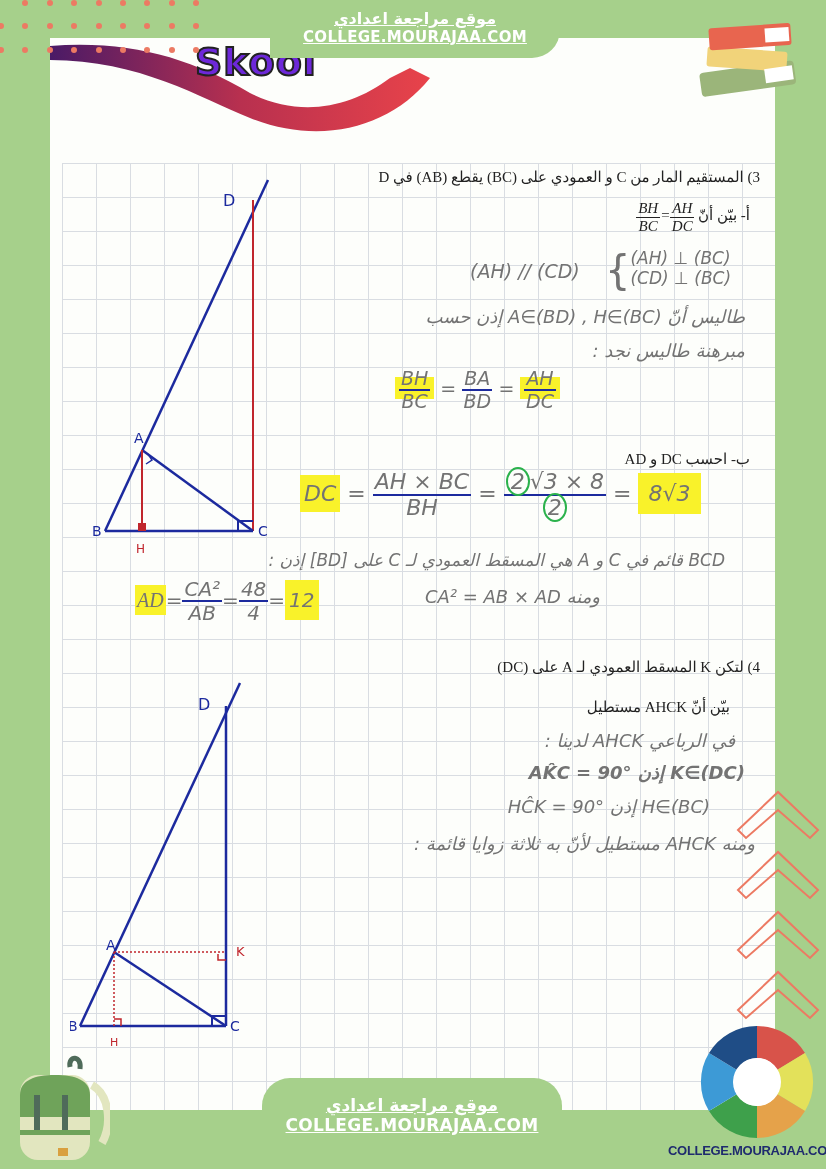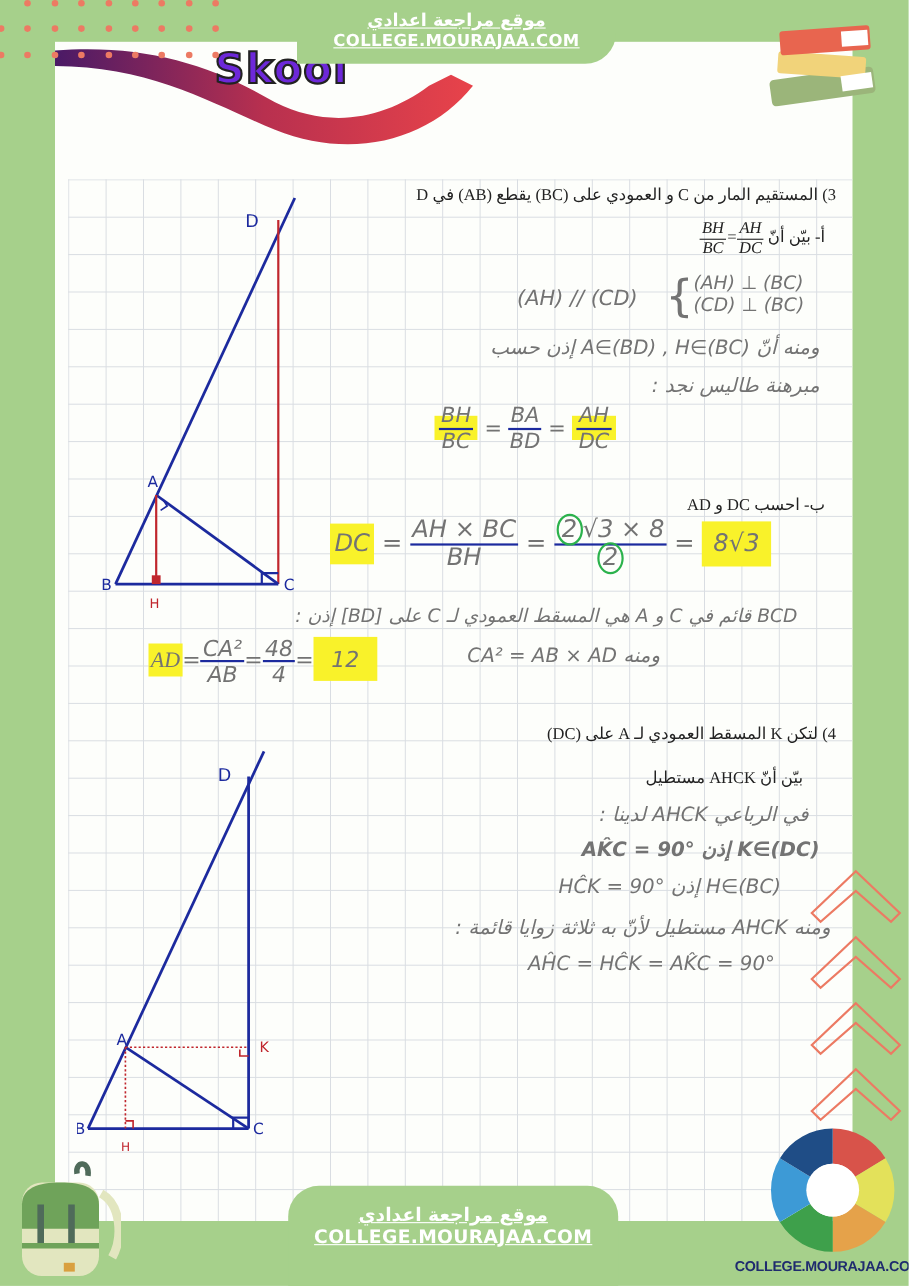--- a/index.html
+++ b/index.html
@@ -57,21 +57,21 @@
       <span class="frac p"><span>BH</span><span>BC</span></span><span>=</span><span class="frac p"><span>AH</span><span>DC</span></span>
     </span>
   </div>
 
   <div class="hand" style="left:420px; top:222px; font-size:19px;">(AH) // (CD)</div>
   <div class="hand" style="left:555px; top:210px; font-size:17px;">
     <span style="font-size:40px; float:left; line-height:44px; font-style:normal;">{</span>
     <div>(AH) ⊥ (BC)</div>
     <div>(CD) ⊥ (BC)</div>
   </div>
-  <div class="hand" style="right:30px; top:268px; font-size:18px; direction:rtl;">ومنه أنّ  A∈(BD) ,  H∈(BC)  إذن حسب</div>
+  <div class="hand" style="right:30px; top:268px; font-size:18px; direction:rtl;">طاليس أنّ  A∈(BD) ,  H∈(BC)  إذن حسب</div>
   <div class="hand" style="right:30px; top:302px; font-size:18px; direction:rtl;">مبرهنة طاليس نجد :</div>
   <div class="hand" style="left:345px; top:330px; font-size:19px;">
     <span class="hl"><span class="frac"><span>BH</span><span>BC</span></span></span>
     =
     <span class="frac"><span>BA</span><span>BD</span></span>
     =
     <span class="hl"><span class="frac"><span>AH</span><span>DC</span></span></span>
   </div>
 
   <div class="printed" style="right:25px; top:412px; font-size:15px;">ب-  احسب  DC  و  AD</div>
@@ -82,31 +82,30 @@
     <span class="frac"><span>AH × BC</span><span>BH</span></span>
     =
     <span class="frac"><span><span class="circle-g">2</span><span>√3 × 8</span></span><span><span class="circle-g">2</span></span></span>
     =
     <span class="hl" style="padding:8px 10px;">8√3</span>
   </div>
 
   <div class="hand" style="right:50px; top:512px; font-size:17px; direction:rtl;">BCD قائم في C و A هي المسقط العمودي لـ C على [BD] إذن :</div>
   <div class="hand" style="right:175px; top:548px; font-size:18px; direction:rtl;">ومنه  CA² = AB × AD</div>
   <div class="hand" style="left:85px; top:540px; font-size:20px;">
-    <span class="hl" style="padding:4px 2px;font-family:Liberation Serif, serif;">AD</span>=<span class="frac"><span>CA²</span><span>AB</span></span>=<span class="frac"><span>48</span><span>4</span></span>=<span class="hl" style="padding:8px 16px;">12</span>
+    <span class="hl" style="padding:4px 2px;font-family:Liberation Serif, serif;">AD</span>=<span class="frac"><span>CA²</span><span>AB</span></span>=<span class="frac"><span>48</span><span>4</span></span>=<span class="hl" style="padding:8px 4px;">12</span>
   </div>
 
   <div class="printed" style="right:15px; top:620px; font-size:15px;">4)  لتكن K المسقط العمودي لـ A على (DC)</div>
   <div class="printed" style="right:45px; top:660px; font-size:15px;">بيّن أنّ AHCK مستطيل</div>
 
   <div class="hand" style="right:40px; top:692px; font-size:18px; direction:rtl;">في الرباعي AHCK لدينا :</div>
   <div class="hand" style="right:30px; top:724px; font-size:18px; direction:rtl;font-weight:bold;">K∈(DC) إذن  AK̂C = 90°</div>
   <div class="hand" style="right:65px; top:758px; font-size:18px; direction:rtl;margin-left:24px;">H∈(BC) إذن  HĈK = 90°</div>
   <div class="hand" style="right:20px; top:795px; font-size:18px; direction:rtl;">ومنه AHCK مستطيل لأنّ به ثلاثة زوايا قائمة :</div>
-  <div class="hand" style="left:430px; top:828px; font-size:18px;">AĤC = HĈK = AK̂C = 90°</div>
 
   <svg class="diagram" style="left:40px; top:140px;" width="240" height="380">
     <line x1="15" y1="353" x2="178" y2="2" stroke="#1c2a9e" stroke-width="2.5"></line>
     <line x1="15" y1="353" x2="163" y2="353" stroke="#1c2a9e" stroke-width="2.5"></line>
     <line x1="163" y1="353" x2="163" y2="22" stroke="#c0262d" stroke-width="2"></line>
     <line x1="52" y1="272" x2="163" y2="353" stroke="#1c2a9e" stroke-width="2.5"></line>
     <line x1="52" y1="272" x2="52" y2="353" stroke="#c0262d" stroke-width="2"></line>
     <rect x="48" y="345" width="8" height="8" fill="#c0262d"></rect>
     <polyline points="148,353 148,343 163,343" fill="none" stroke="#1c2a9e" stroke-width="2"></polyline>
     <polyline points="58,276 62,282 56,286" fill="none" stroke="#1c2a9e" stroke-width="1.5"></polyline>

